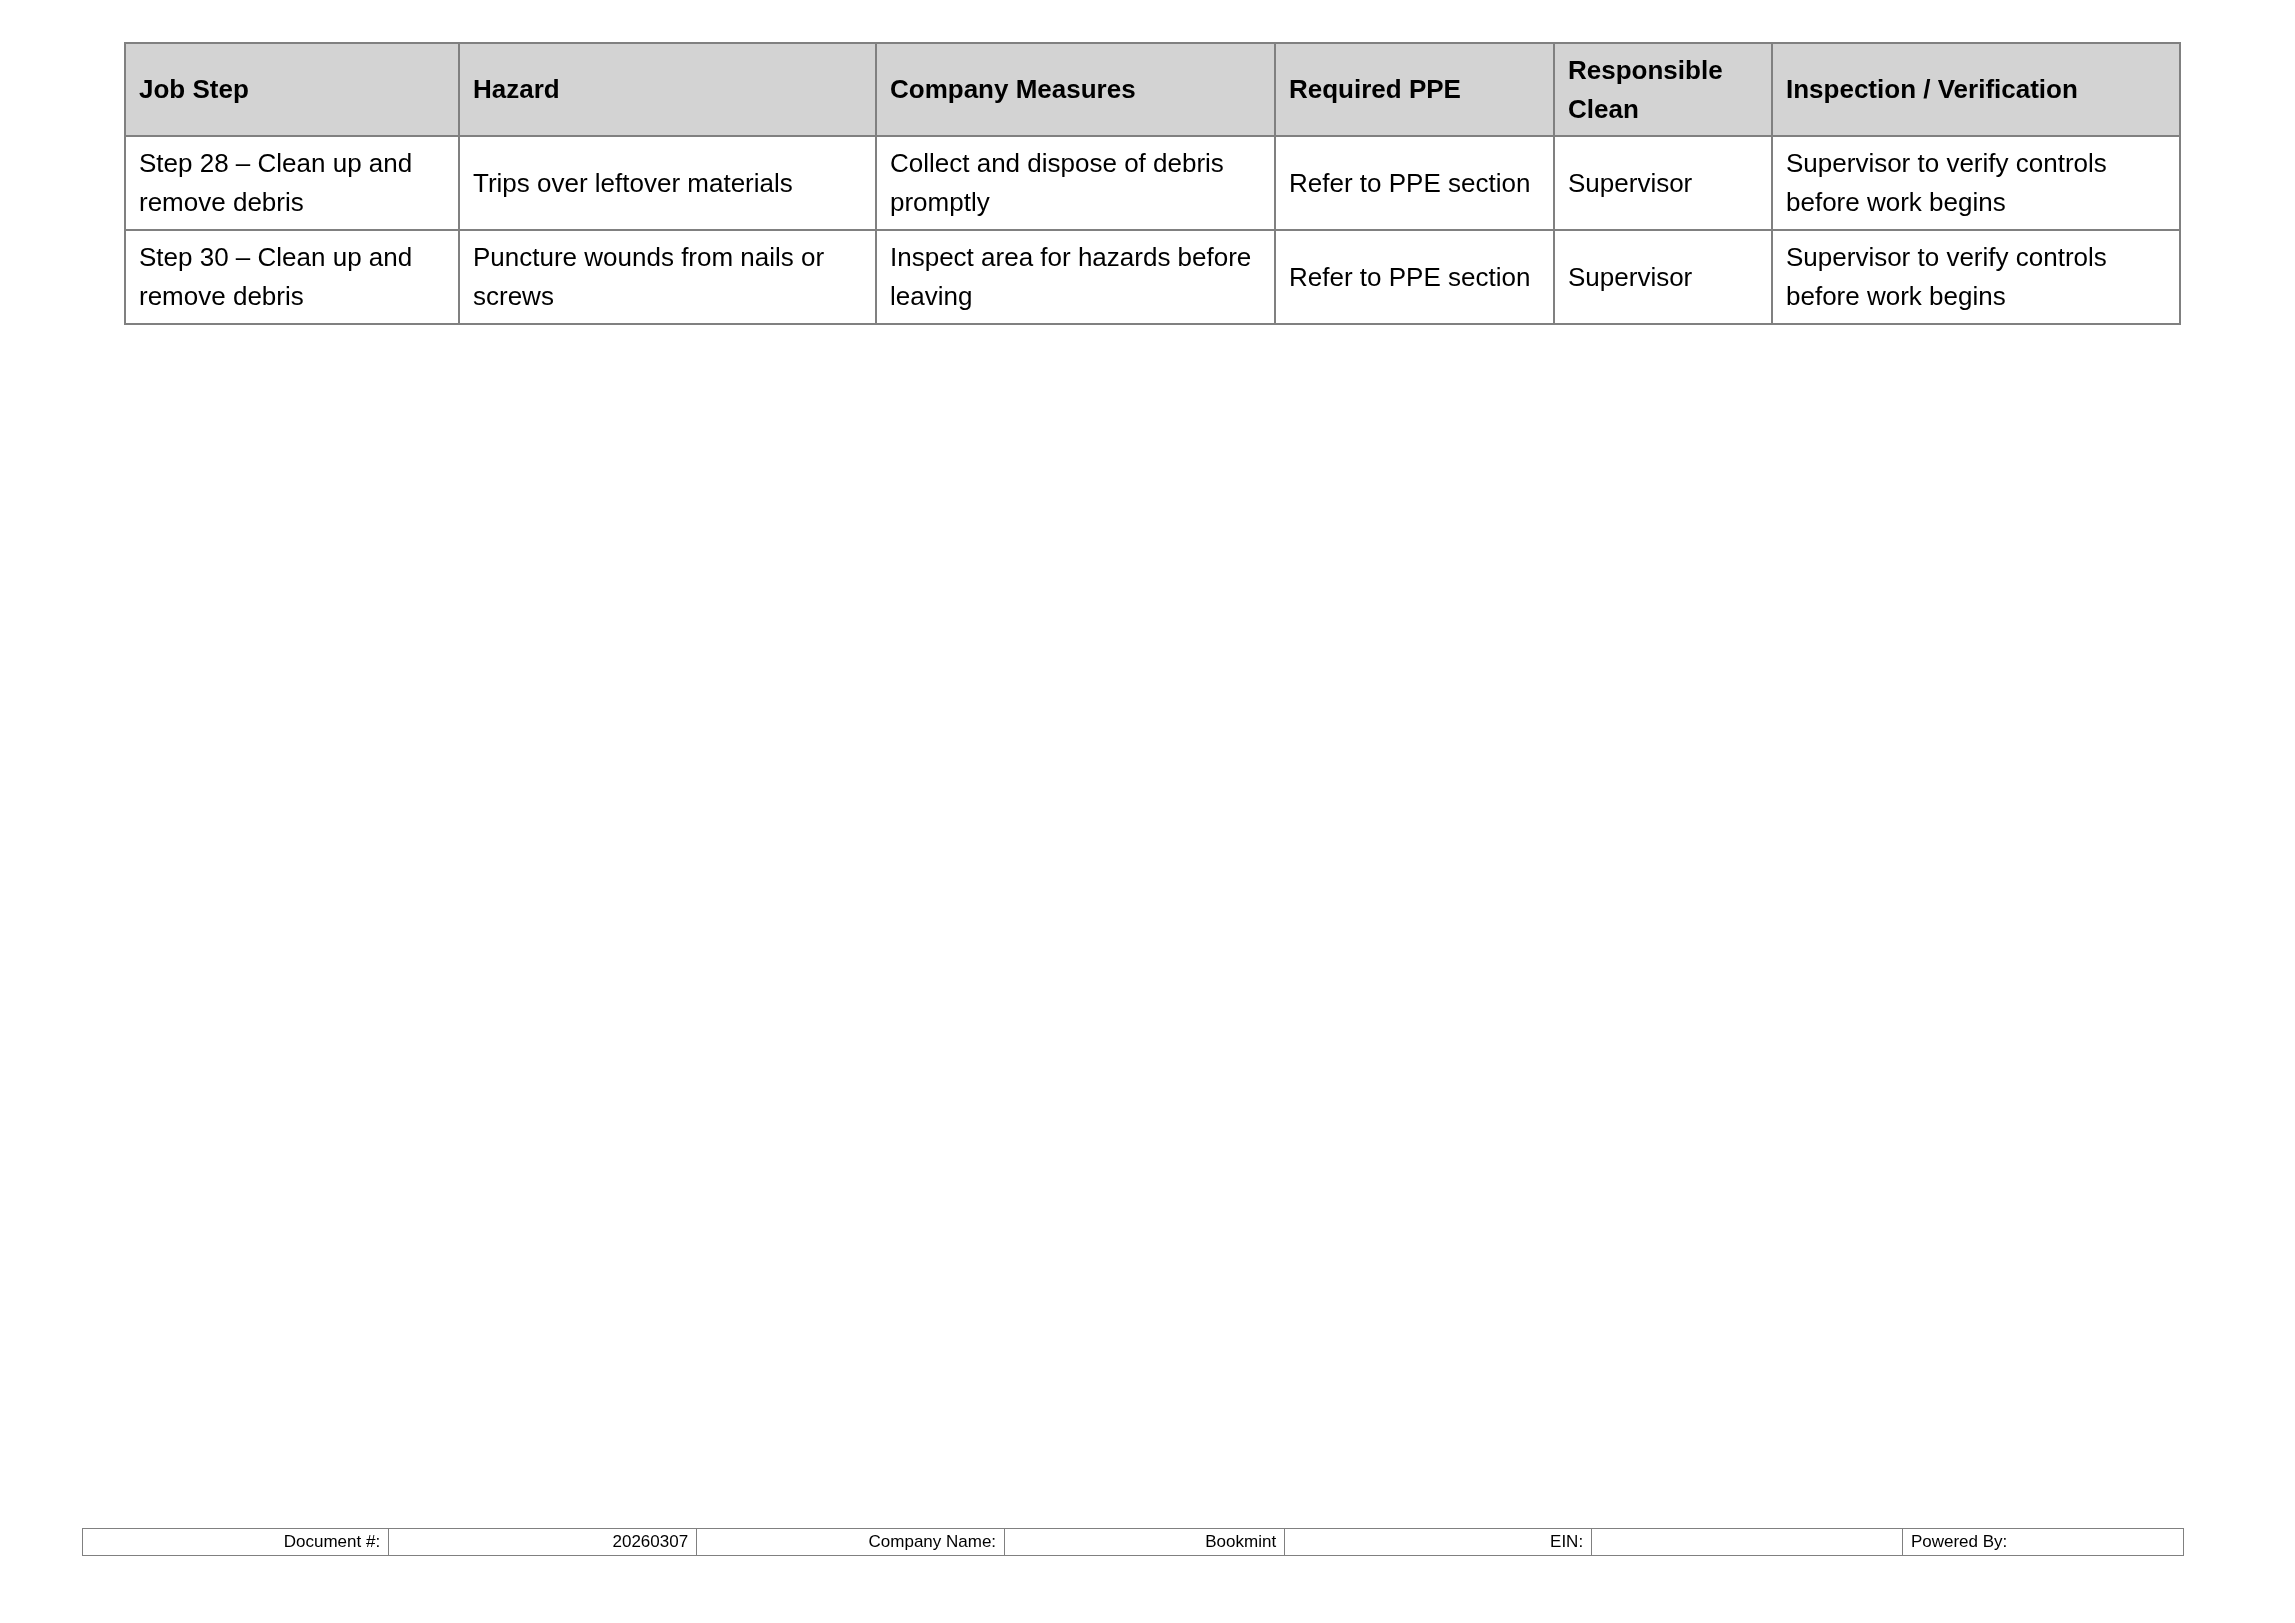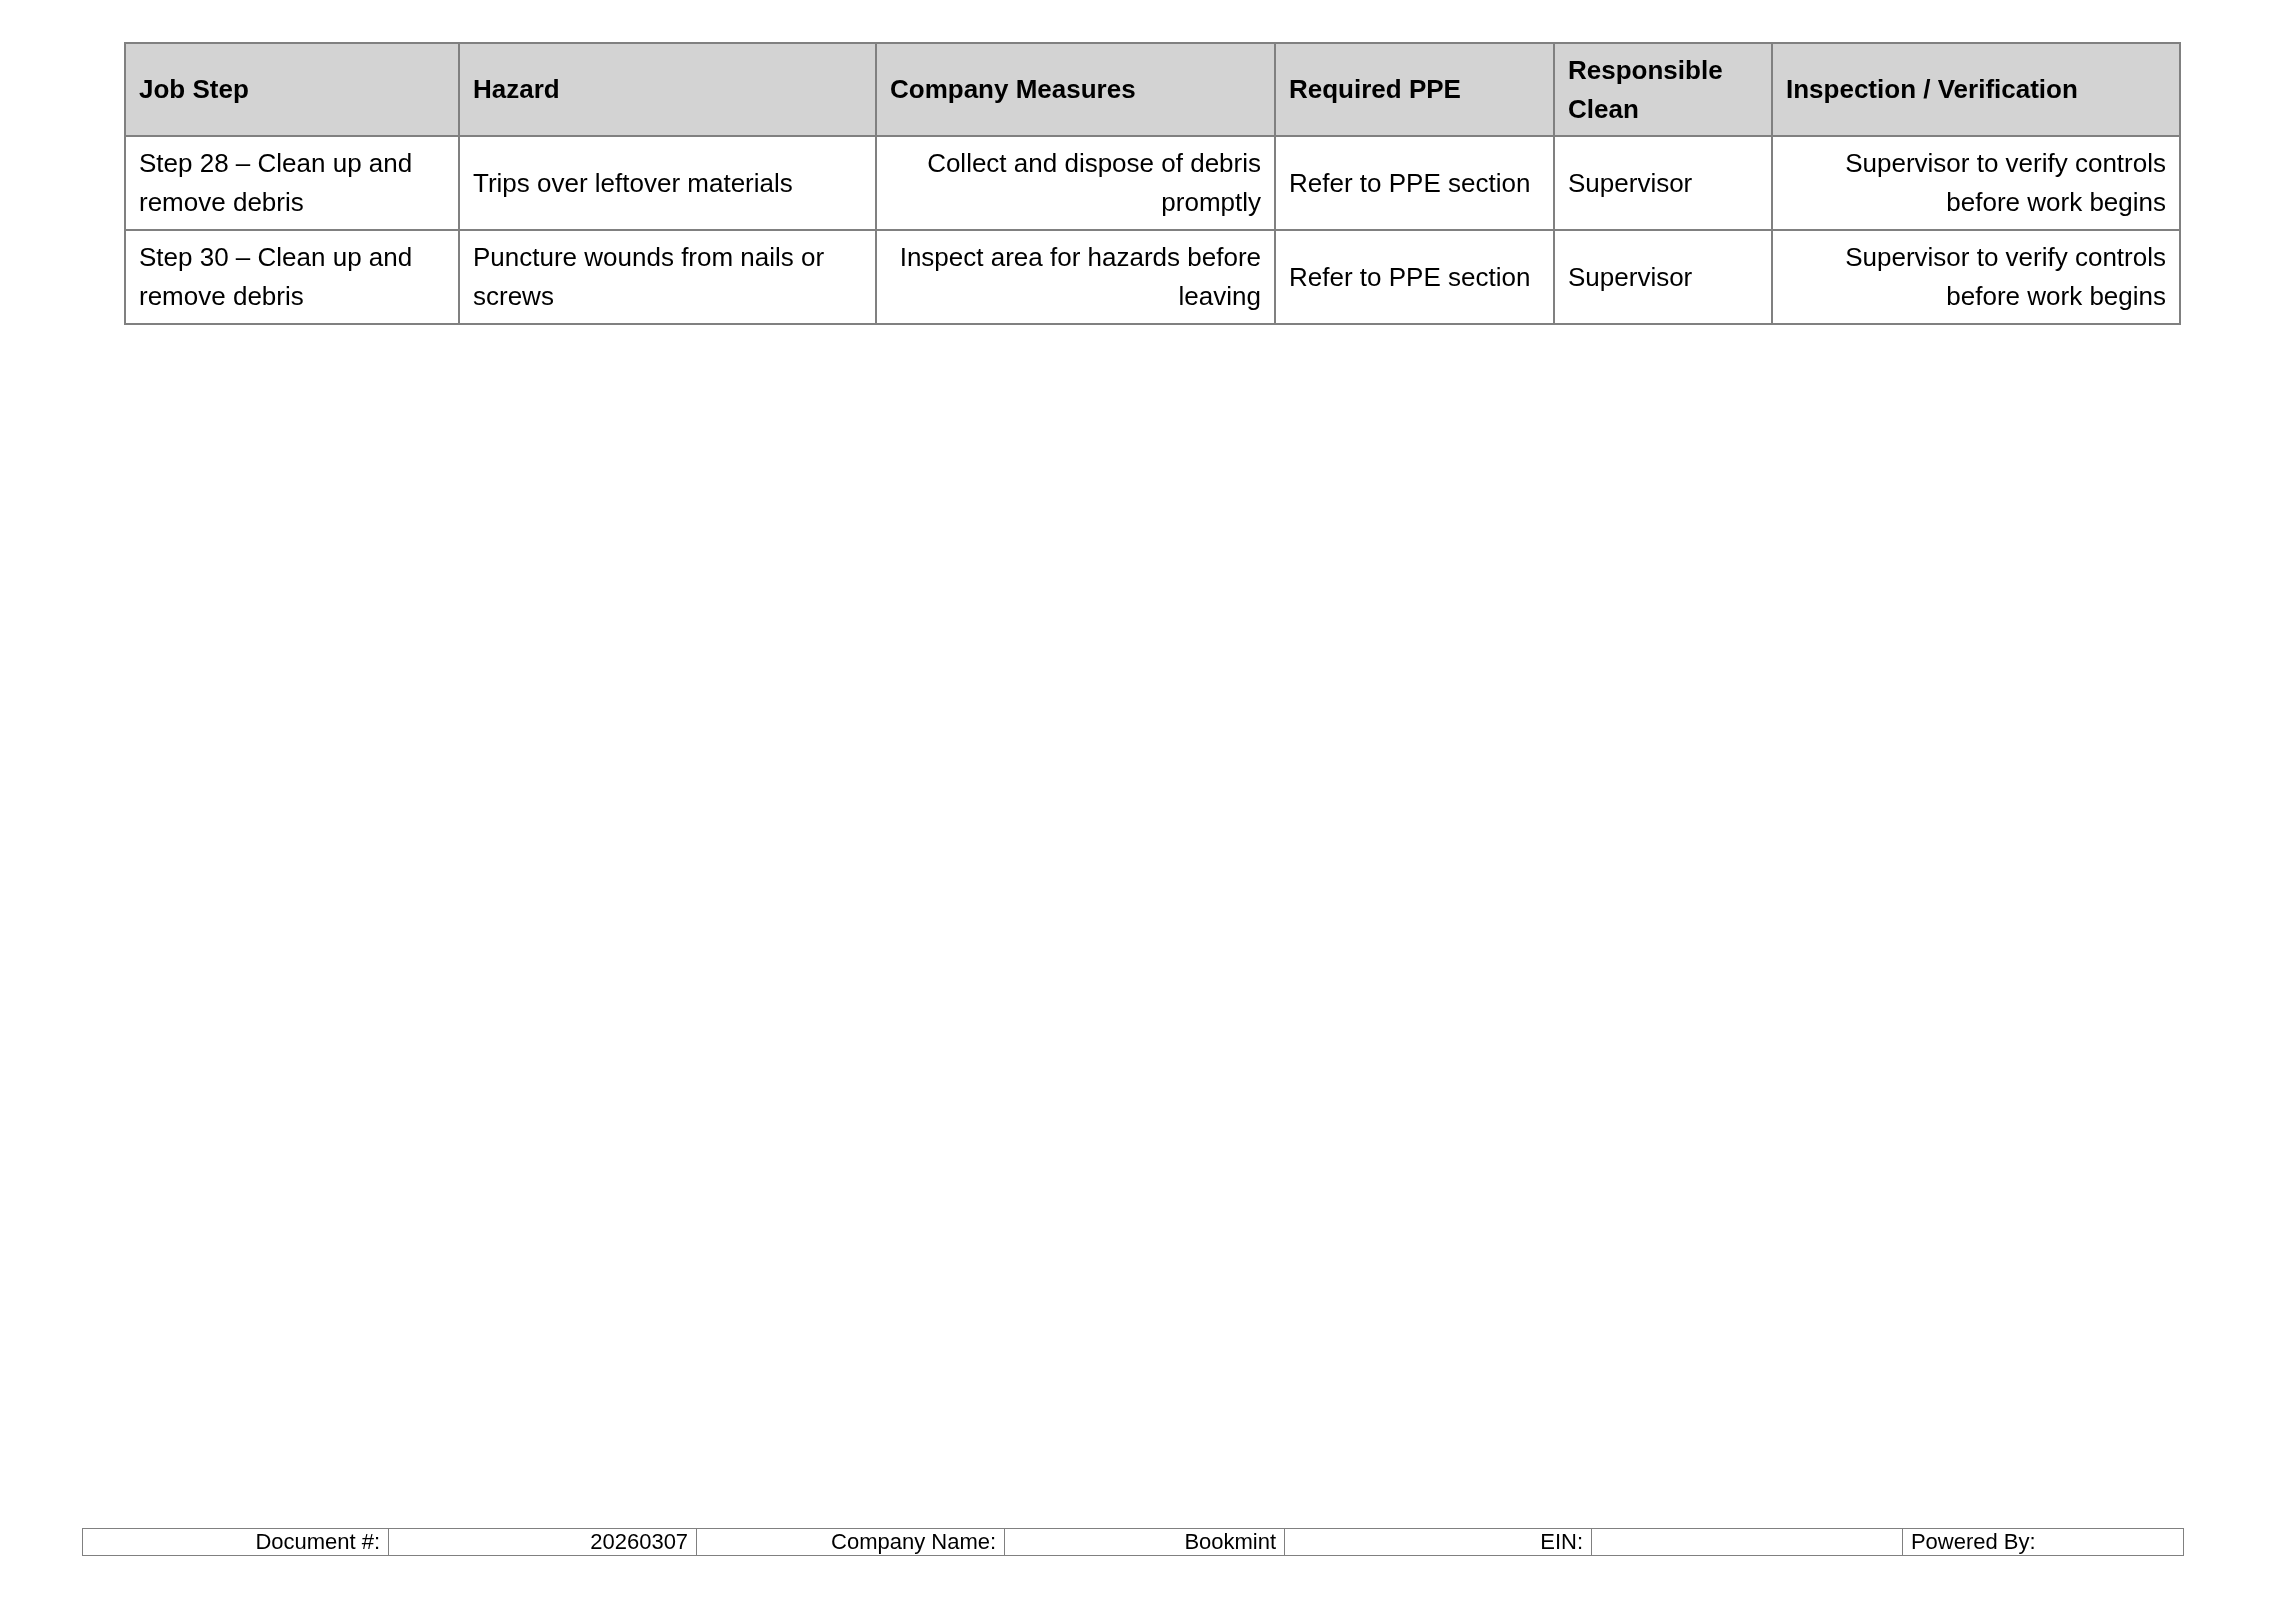--- a/index.html
+++ b/index.html
@@ -37,35 +37,35 @@
     word-wrap: break-word;
   }
   table.jha th {
     background: #d3d3d3;
     font-weight: bold;
     text-align: left;
     height: 92px;
   }
   table.jha td { height: 94px; }
   .al { text-align: left; }
-  .ac { text-align: right; }
+  .ac { text-align: left; }
 
   
   table.footer {
     position: absolute;
     left: 82px;
     top: 1528px;
     width: 2100px;
     border-collapse: collapse;
     table-layout: fixed;
   }
   table.footer td {
     border: 1.3px solid #808080;
     height: 27px;
-    font-size: 22px;
+    font-size: 17px;
     line-height: 19.6px;
     vertical-align: middle;
     padding: 1.3px 7.9px;
     white-space: nowrap;
     overflow: hidden;
   }
   td.f-label { text-align: right; }
   td.f-value { text-align: right; }
   td.f-right { text-align: left; }
 </style>

